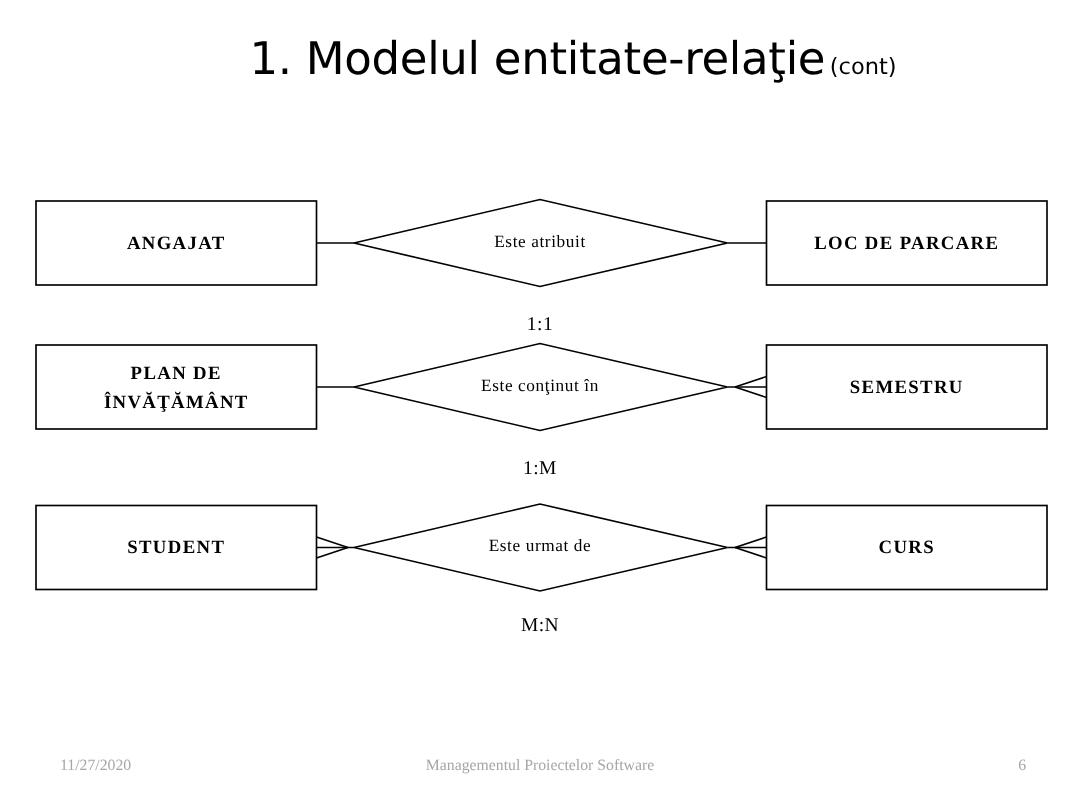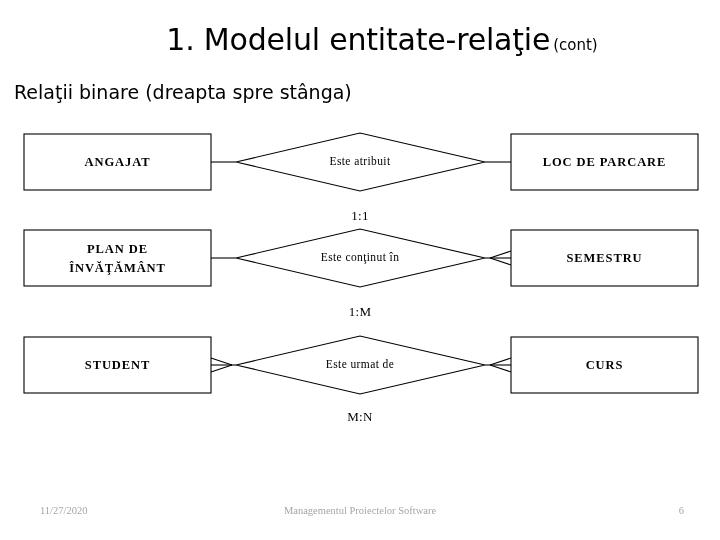--- a/index.html
+++ b/index.html
@@ -125,21 +125,20 @@
 </style>
 </head>
 <body>
 
 <div id="slide">
 
   <div id="title-block">
     <span id="title-main">1. Modelul entitate-relaţie</span><span id="title-suffix">(cont)</span>
   </div>
 
-  <div id="subtitle">Relaţii binare (dreapta spre stânga)</div>
 
   <div id="diagram">
     <svg width="720" height="320" viewBox="0 0 720 320" xmlns="http://www.w3.org/2000/svg">
 
       <g>
 
         <line class="er-line" x1="211" y1="42" x2="236" y2="42"></line>
 
         <line class="er-line" x1="485" y1="42" x2="511" y2="42"></line>
 

